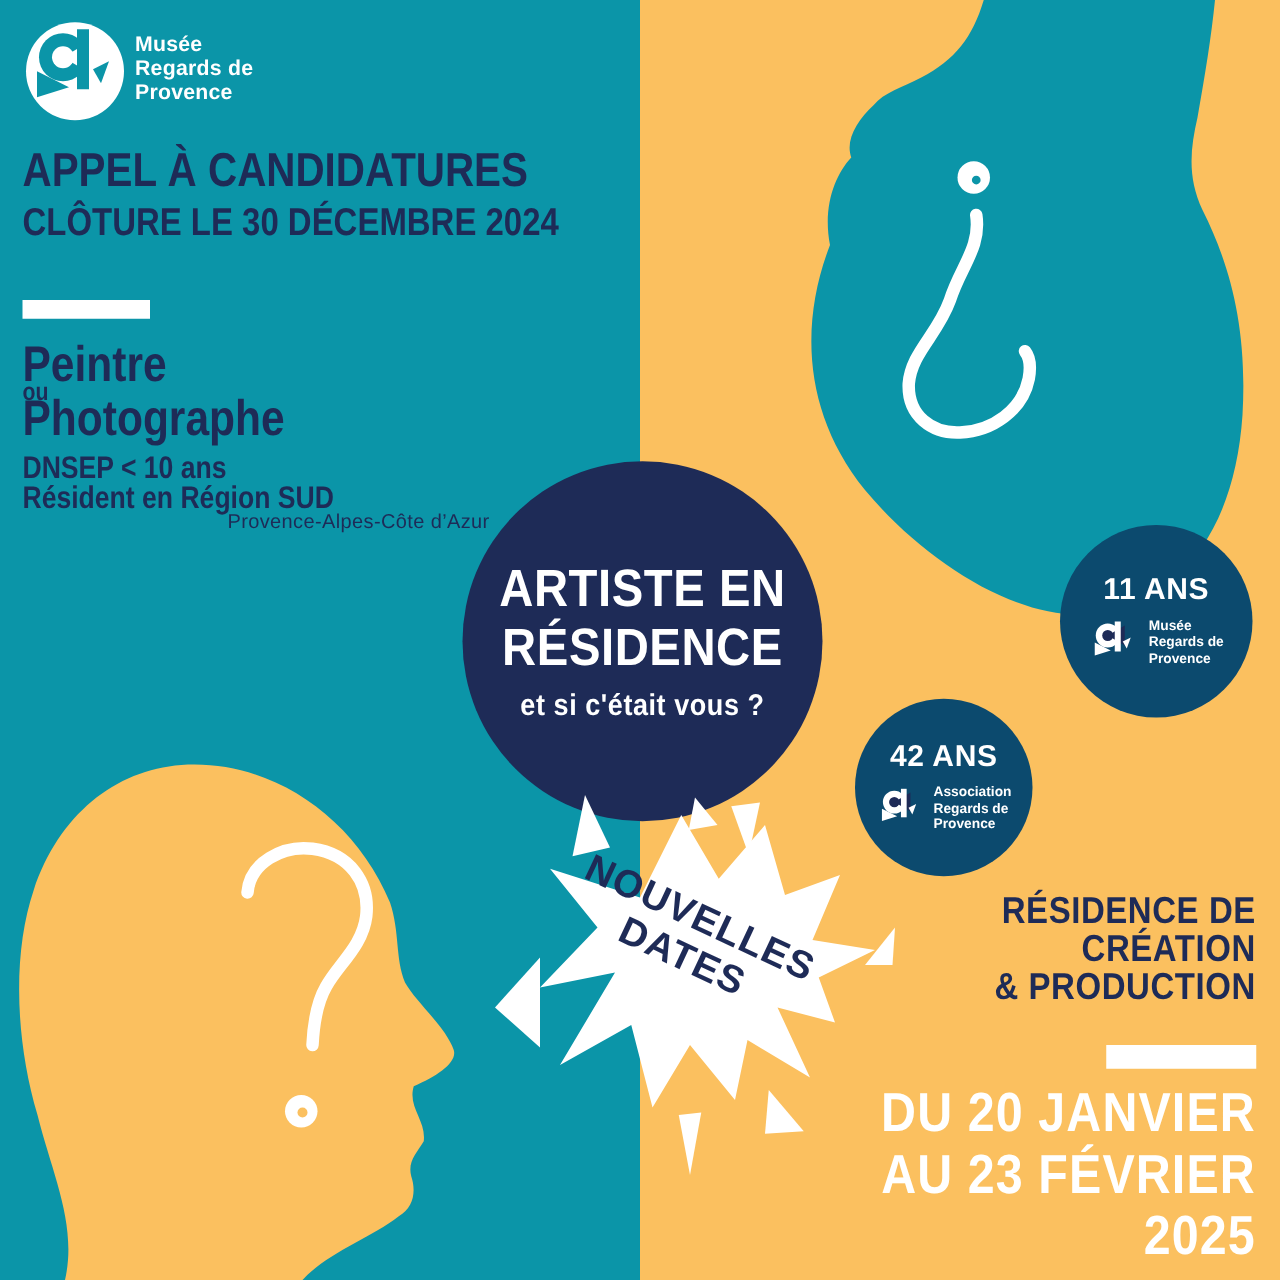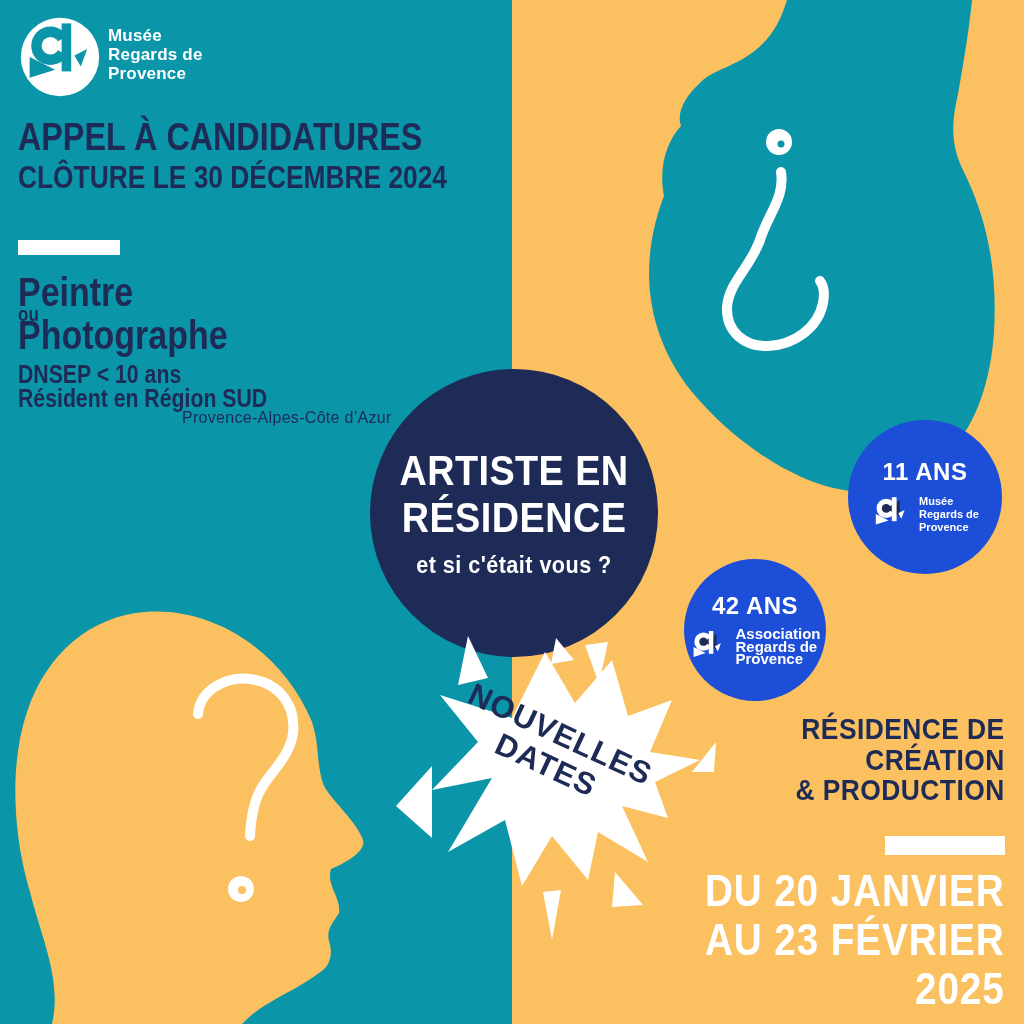--- a/index.html
+++ b/index.html
@@ -35,28 +35,28 @@
   .circle-text{position:absolute;left:370px;top:369px;width:288px;height:288px;
     display:flex;flex-direction:column;align-items:center;justify-content:center;
     text-align:center;color:#fff;transform:scaleX(.9);}
   .circle-text .big{font-size:42px;line-height:47px;font-weight:700;letter-spacing:.5px;white-space:nowrap;}
   .circle-text .small{margin-top:10px;font-size:24px;font-weight:700;letter-spacing:.5px;white-space:nowrap;}
 
   .burst-text{position:absolute;left:433px;top:716px;width:240px;text-align:center;
     font-size:31px;line-height:34px;font-weight:700;letter-spacing:1px;
     transform:rotate(25deg);color:#1e2b57;white-space:nowrap;}
 
-  .badge{position:absolute;background:#1d4ed8;border-radius:50%;color:#fff;
+  .badge{position:absolute;background:#0c4a6e;border-radius:50%;color:#fff;
     display:flex;flex-direction:column;align-items:center;}
   .badge-museum{left:848px;top:420px;width:154px;height:154px;padding-top:0;justify-content:center;}
   .badge-assoc{left:684px;top:559px;width:142px;height:142px;justify-content:center;}
   .badge .years{font-size:24px;font-weight:700;letter-spacing:.5px;margin-bottom:6px;}
   .badge .row{display:flex;align-items:center;}
   .badge .org{font-size:11px;line-height:13px;font-weight:700;margin-left:8px;text-align:left;}
-  .badge-assoc .org{font-size:15px;line-height:12.5px;}
+  .badge-assoc .org{font-size:11px;line-height:12.5px;}
 
   .residency{position:absolute;right:19px;top:714px;text-align:right;font-size:30px;line-height:30.5px;
     font-weight:700;letter-spacing:.5px;transform:scaleX(.88);transform-origin:100% 0;white-space:nowrap;}
   .dates{position:absolute;right:19px;top:866px;text-align:right;font-size:44px;line-height:49px;
     font-weight:700;letter-spacing:1px;color:#fff;transform:scaleX(.88);transform-origin:100% 0;white-space:nowrap;}
 </style>
 </head>
 <body>
 
 <div class="poster">

